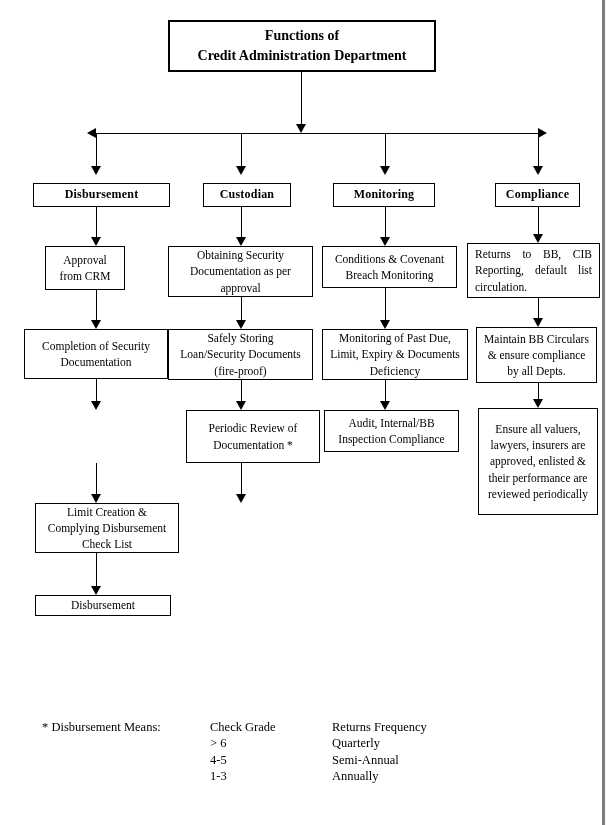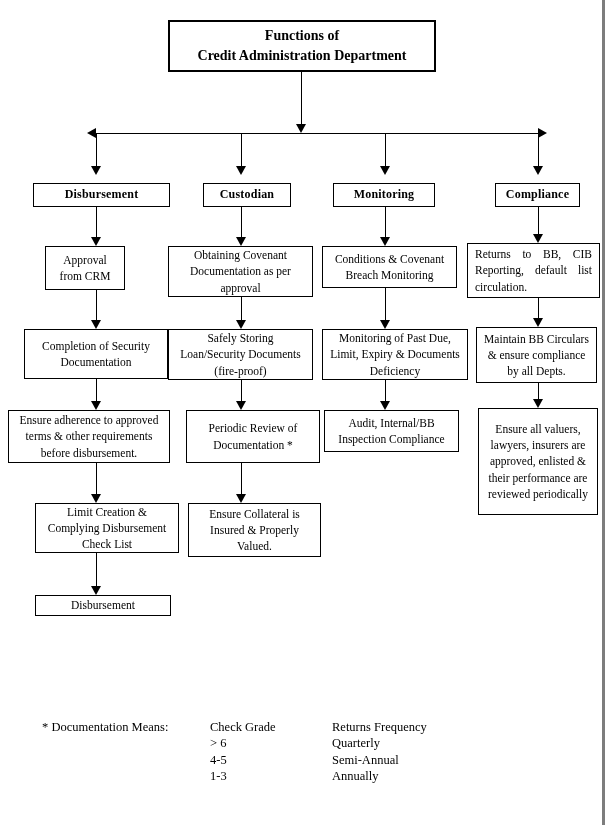--- a/index.html
+++ b/index.html
@@ -81,59 +81,53 @@
   </div>
 
   <div class="vline" style="left:96px;top:290px;height:30px"></div>
   <div class="adown" style="left:91px;top:320px"></div>
   <div class="box" style="left:24px;top:329px;width:144px;height:50px">
     <span class="t">Completion of Security Documentation</span>
   </div>
 
   <div class="vline" style="left:96px;top:379px;height:22px"></div>
   <div class="adown" style="left:91px;top:401px"></div>
-  <div class="box" style="left:8px;top:410px;width:162px;height:53px">
-    <span class="t">Ensure adherence to approved terms &amp; other requirements before disbursement.</span>
-  </div>
 
   <div class="vline" style="left:96px;top:463px;height:31px"></div>
   <div class="adown" style="left:91px;top:494px"></div>
   <div class="box" style="left:35px;top:503px;width:144px;height:50px">
     <span class="t">Limit Creation &amp; Complying Disbursement Check List</span>
   </div>
 
   <div class="vline" style="left:96px;top:553px;height:33px"></div>
   <div class="adown" style="left:91px;top:586px"></div>
   <div class="box" style="left:35px;top:595px;width:136px;height:21px">
     <span class="t">Disbursement</span>
   </div>
 
   <div class="vline" style="left:241px;top:207px;height:30px"></div>
   <div class="adown" style="left:236px;top:237px"></div>
   <div class="box" style="left:168px;top:246px;width:145px;height:51px">
-    <span class="t">Obtaining Covenant Documentation as per approval</span>
+    <span class="t">Obtaining Security Documentation as per approval</span>
   </div>
 
   <div class="vline" style="left:241px;top:297px;height:23px"></div>
   <div class="adown" style="left:236px;top:320px"></div>
   <div class="box" style="left:168px;top:329px;width:145px;height:51px">
     <span class="t">Safely Storing Loan/Security Documents (fire-proof)</span>
   </div>
 
   <div class="vline" style="left:241px;top:380px;height:21px"></div>
   <div class="adown" style="left:236px;top:401px"></div>
   <div class="box" style="left:186px;top:410px;width:134px;height:53px">
     <span class="t">Periodic Review of Documentation *</span>
   </div>
 
   <div class="vline" style="left:241px;top:463px;height:31px"></div>
   <div class="adown" style="left:236px;top:494px"></div>
-  <div class="box" style="left:188px;top:503px;width:133px;height:54px">
-    <span class="t">Ensure Collateral is Insured &amp; Properly Valued.</span>
-  </div>
 
   <div class="vline" style="left:385px;top:207px;height:30px"></div>
   <div class="adown" style="left:380px;top:237px"></div>
   <div class="box" style="left:322px;top:246px;width:135px;height:42px">
     <span class="t">Conditions &amp; Covenant Breach Monitoring</span>
   </div>
 
   <div class="vline" style="left:385px;top:288px;height:32px"></div>
   <div class="adown" style="left:380px;top:320px"></div>
   <div class="box" style="left:322px;top:329px;width:146px;height:51px">
@@ -157,21 +151,21 @@
   <div class="box" style="left:476px;top:327px;width:121px;height:56px">
     <span class="t">Maintain BB Circulars &amp; ensure compliance by all Depts.</span>
   </div>
 
   <div class="vline" style="left:538px;top:383px;height:16px"></div>
   <div class="adown" style="left:533px;top:399px"></div>
   <div class="box" style="left:478px;top:408px;width:120px;height:107px">
     <span class="t">Ensure all valuers, lawyers, insurers are approved, enlisted &amp; their performance are reviewed periodically</span>
   </div>
 
-  <div class="fn" style="left:42px;top:719px">* Documentation Means:</div>
+  <div class="fn" style="left:42px;top:719px">* Disbursement Means:</div>
 
   <div class="fn" style="left:210px;top:719px">
     <div>Check Grade</div>
     <div>&gt; 6</div>
     <div>4-5</div>
     <div>1-3</div>
   </div>
 
   <div class="fn" style="left:332px;top:719px">
     <div>Returns Frequency</div>

